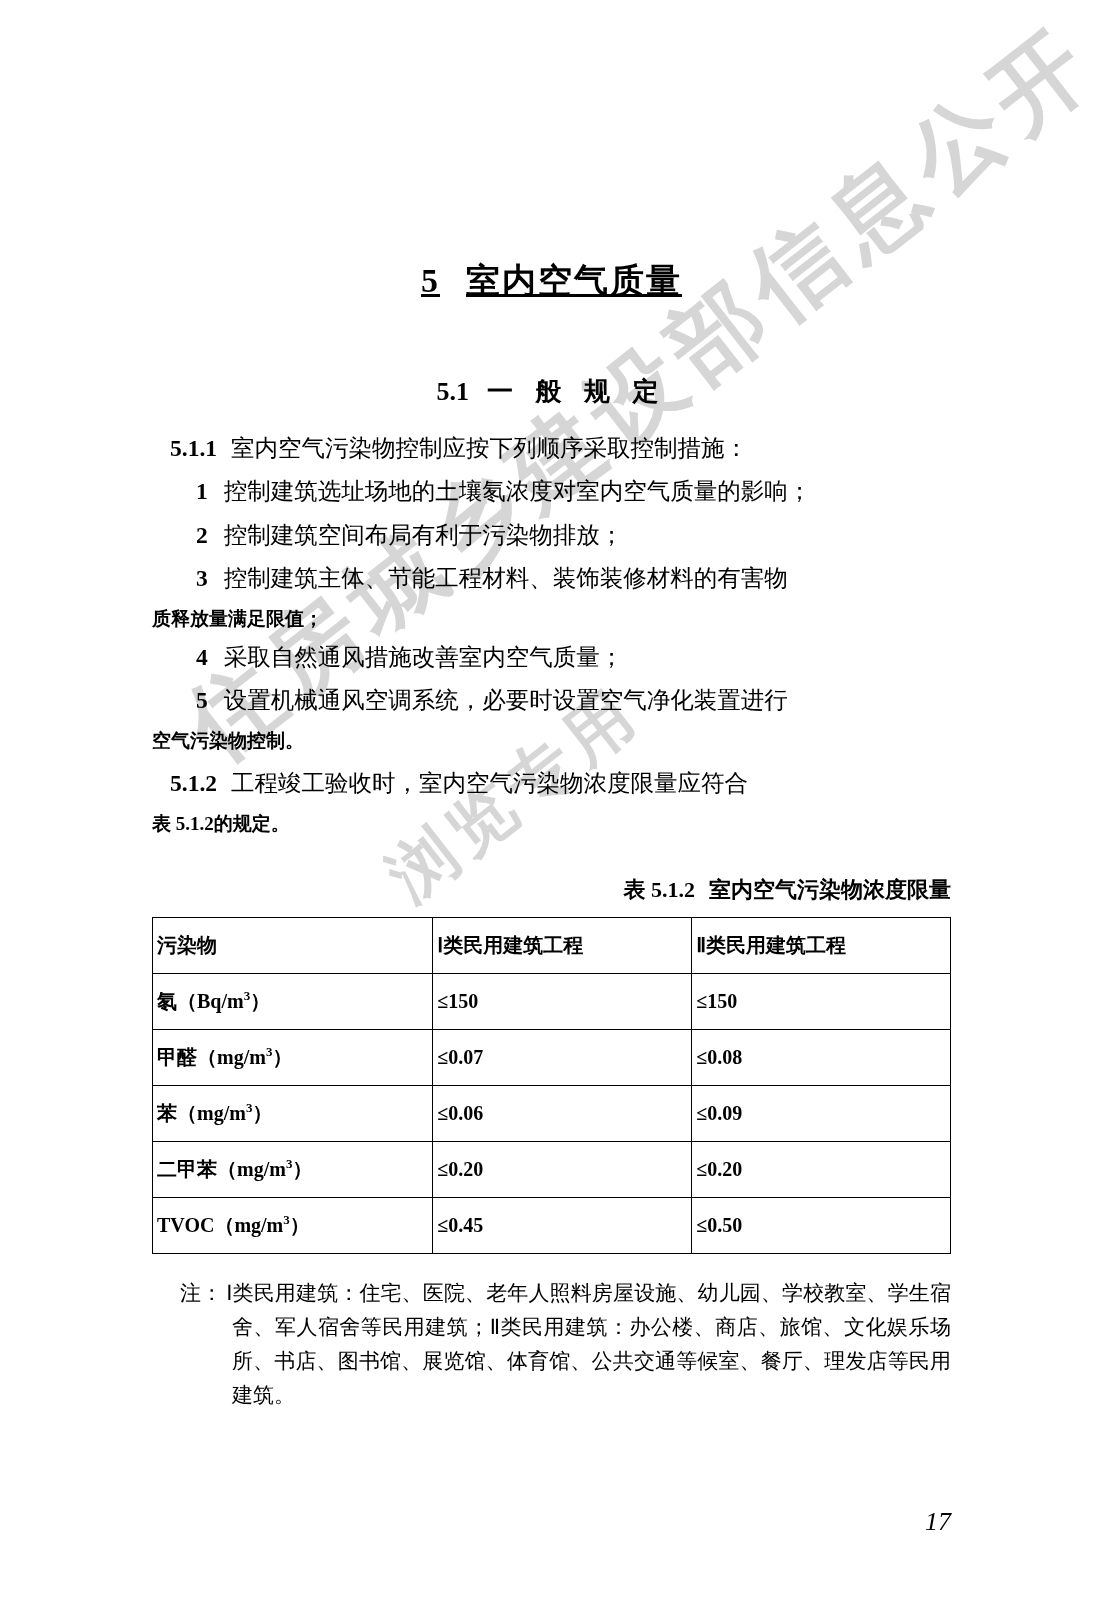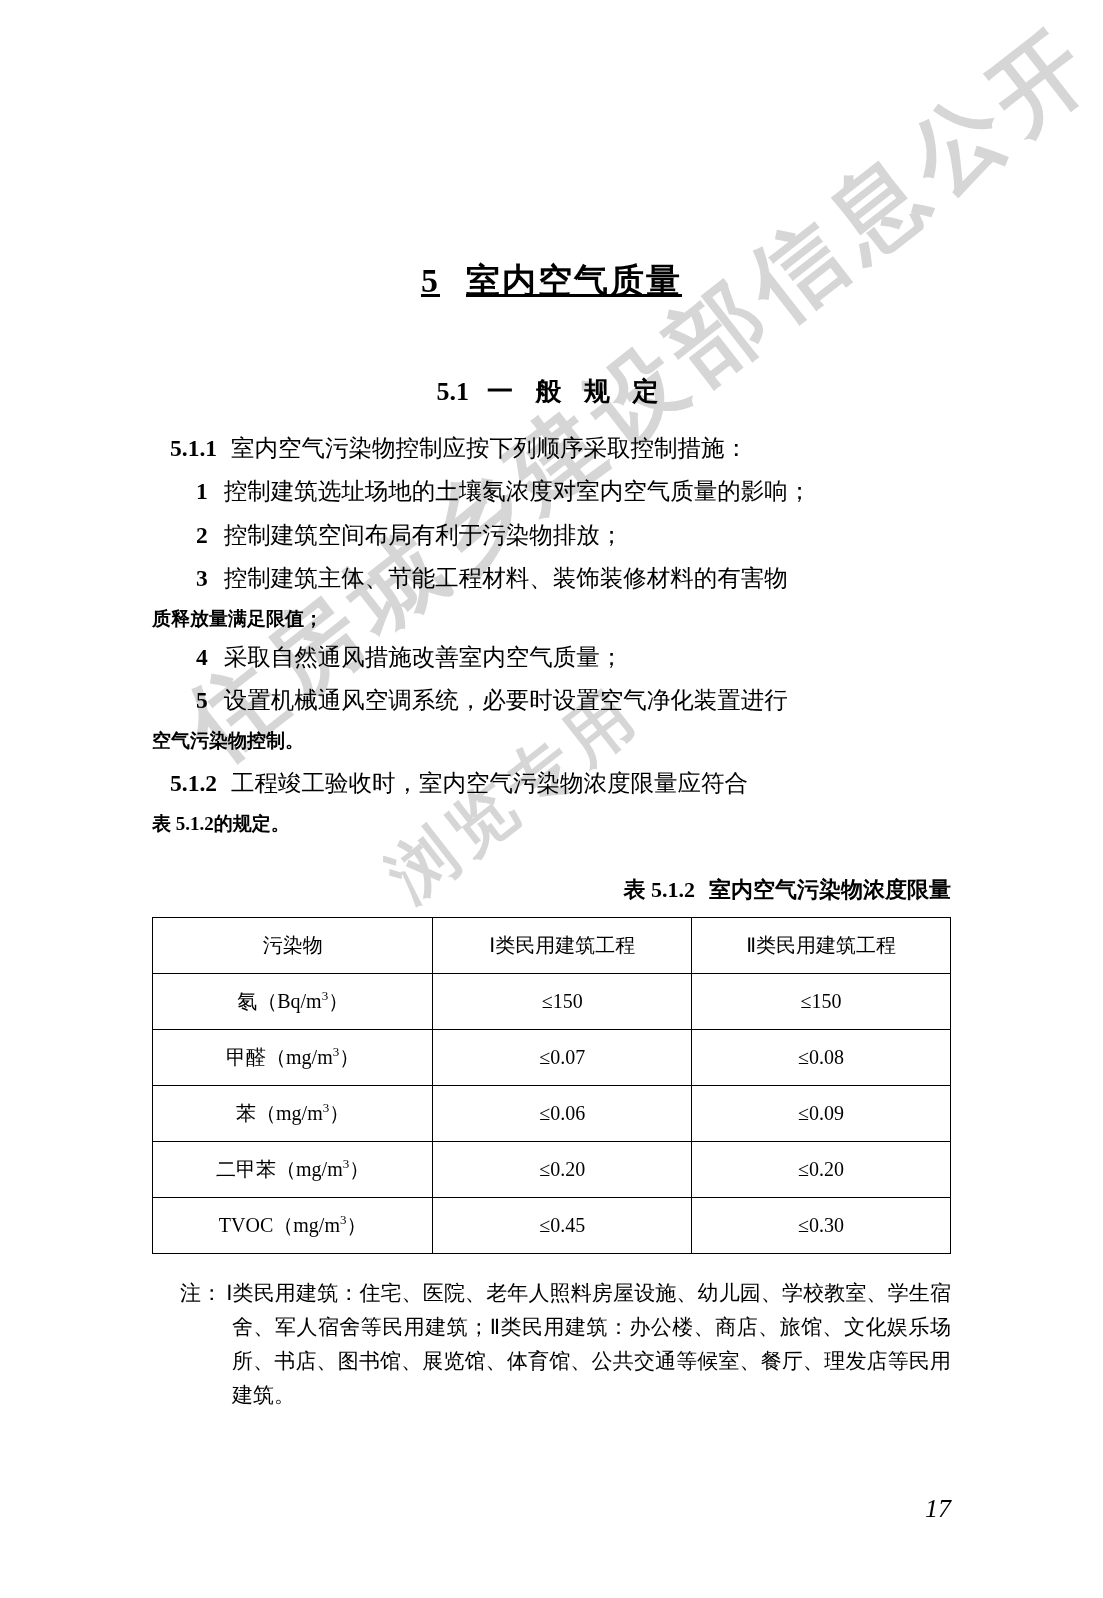--- a/index.html
+++ b/index.html
@@ -121,42 +121,42 @@
   .tbl-caption .cnum { margin: 0 14px 0 0; }
 
   table.limits {
     border-collapse: collapse;
     width: 100%;
     font-size: 20px;
     table-layout: fixed;
   }
   table.limits td, table.limits th {
     border: 1.5px solid #000;
-    text-align: center;
+    text-align: left;
     padding: 14px 4px;
-    font-weight: normal;
+    font-weight: bold;
   }
   table.limits thead td { font-size: 20px; }
   table.limits td.name { width: 34%; }
   sup { font-size: 0.65em; }
 
   .note {
     margin: 22px 0 0 0;
     font-size: 21px;
     line-height: 1.62;
     padding-left: 28px;
     text-align: justify;
   }
   .note .lbl { margin-right: 4px; }
   .note-first { display: block; padding-left: 52px; text-indent: -52px; }
 
   .pageno {
     position: absolute;
     right: 152px;
-    bottom: 74px;
+    bottom: 61px;
     font-size: 26px;
     font-style: italic;
     font-family: "Liberation Serif", serif;
     z-index: 10;
   }
 </style>
 </head>
 <body>
 
 <div class="page">
@@ -232,21 +232,21 @@
           <td>≤0.09</td>
         </tr>
         <tr>
           <td class="name">二甲苯（mg/m<sup>3</sup>）</td>
           <td>≤0.20</td>
           <td>≤0.20</td>
         </tr>
         <tr>
           <td class="name">TVOC（mg/m<sup>3</sup>）</td>
           <td>≤0.45</td>
-          <td>≤0.30</td>
+          <td>≤0.50</td>
         </tr>
       </tbody>
     </table>
 
     <div class="note">
       <span class="note-first">
         <span class="lbl">注：</span><span>Ⅰ类民用建筑：住宅、医院、老年人照料房屋设施、幼儿园、学校教室、学生宿舍、军人宿舍等民用建筑；Ⅱ类民用建筑：办公楼、商店、旅馆、文化娱乐场所、书店、图书馆、展览馆、体育馆、公共交通等候室、餐厅、理发店等民用建筑。</span>
       </span>
     </div>
 

